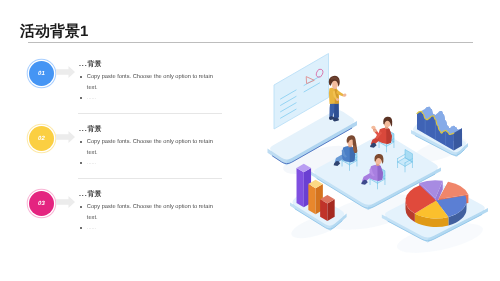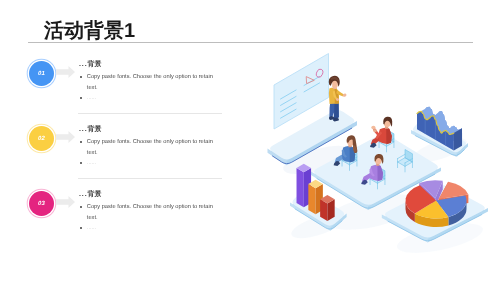--- a/index.html
+++ b/index.html
@@ -1,21 +1,21 @@
 <!DOCTYPE html>
 <html><head>
 <meta charset="utf-8">
 <style>
   html,body{margin:0;padding:0;}
   body{width:500px;height:281px;background:#ffffff;overflow:hidden;
        font-family:"Liberation Sans",sans-serif;
        -webkit-font-smoothing:antialiased;text-rendering:geometricPrecision;}
   .slide{position:relative;width:500px;height:281px;overflow:hidden;}
 
-  .title{position:absolute;left:44px;top:24px;font-size:20px;font-weight:bold;
+  .title{position:absolute;left:20px;top:24px;font-size:15px;font-weight:bold;
          color:#1a1a1a;line-height:15px;}
   .tnum{font-family:"Liberation Sans",sans-serif;font-weight:bold;}
   .title-rule{position:absolute;left:28px;top:42px;width:445px;height:1px;background:#bdbdbd;}
 
   .item{position:absolute;left:0;width:250px;}
   .badge{position:absolute;left:29px;width:25px;height:25px;border-radius:50%;
          box-sizing:border-box;display:flex;align-items:center;justify-content:center;}
   .badge .num{font-size:6px;font-style:italic;font-weight:bold;color:#fff;letter-spacing:0.2px;}
   .arrow{position:absolute;left:56px;}
   .heading{position:absolute;left:79px;font-size:7px;font-weight:bold;color:#3a3a3a;line-height:8px;white-space:nowrap;}

